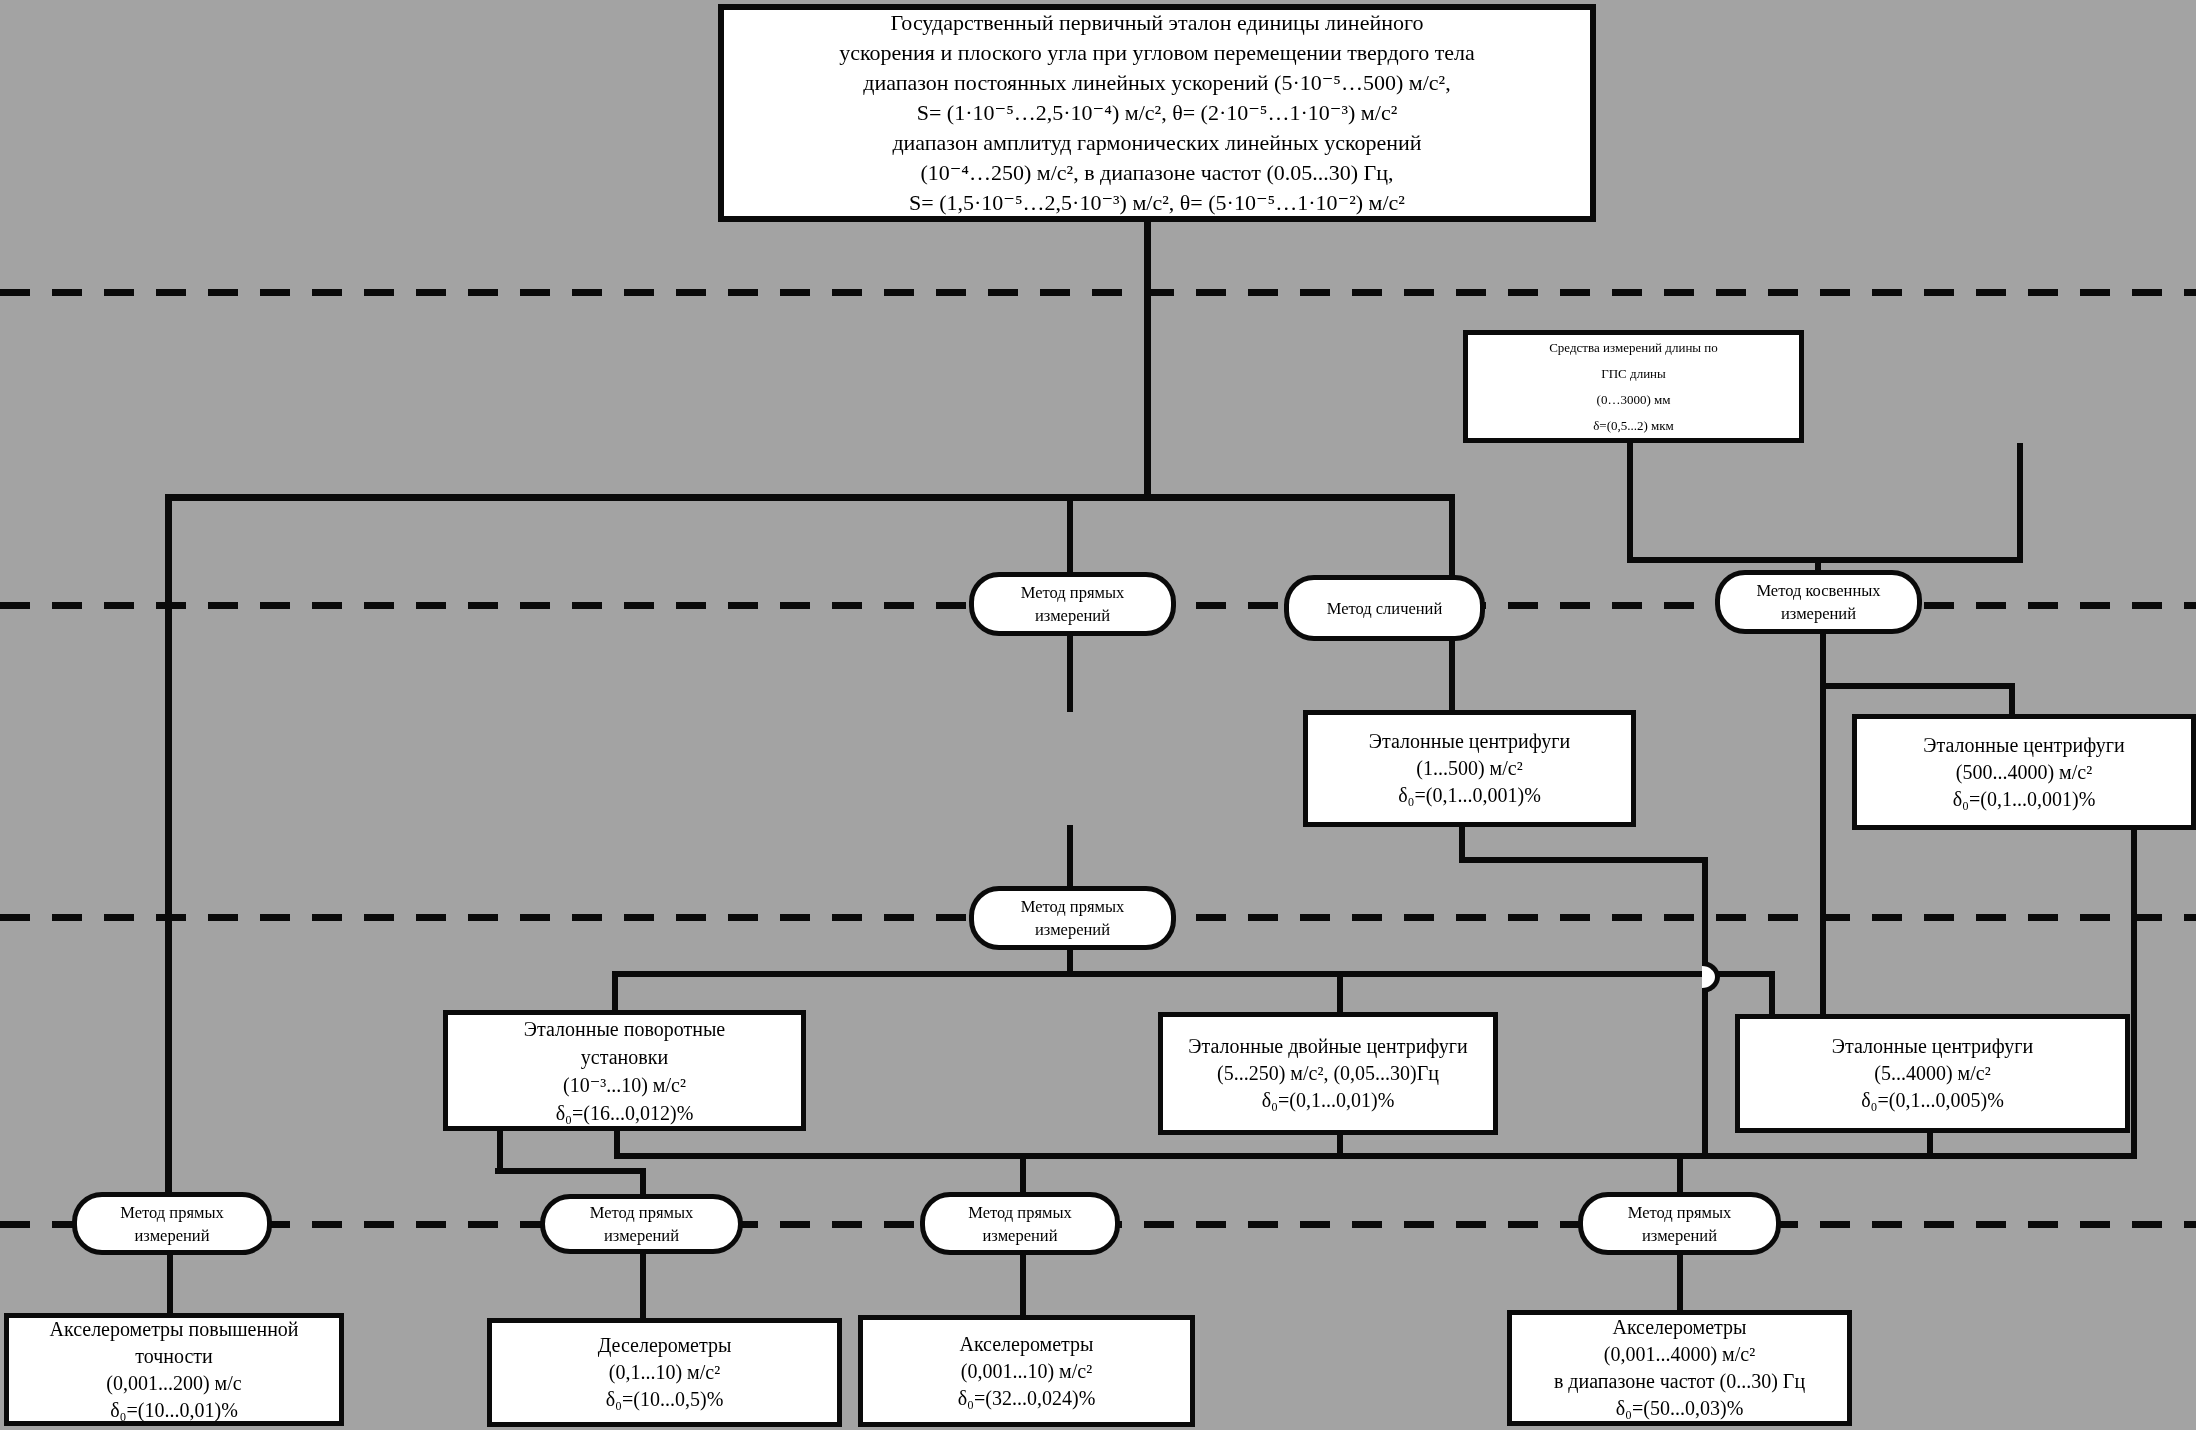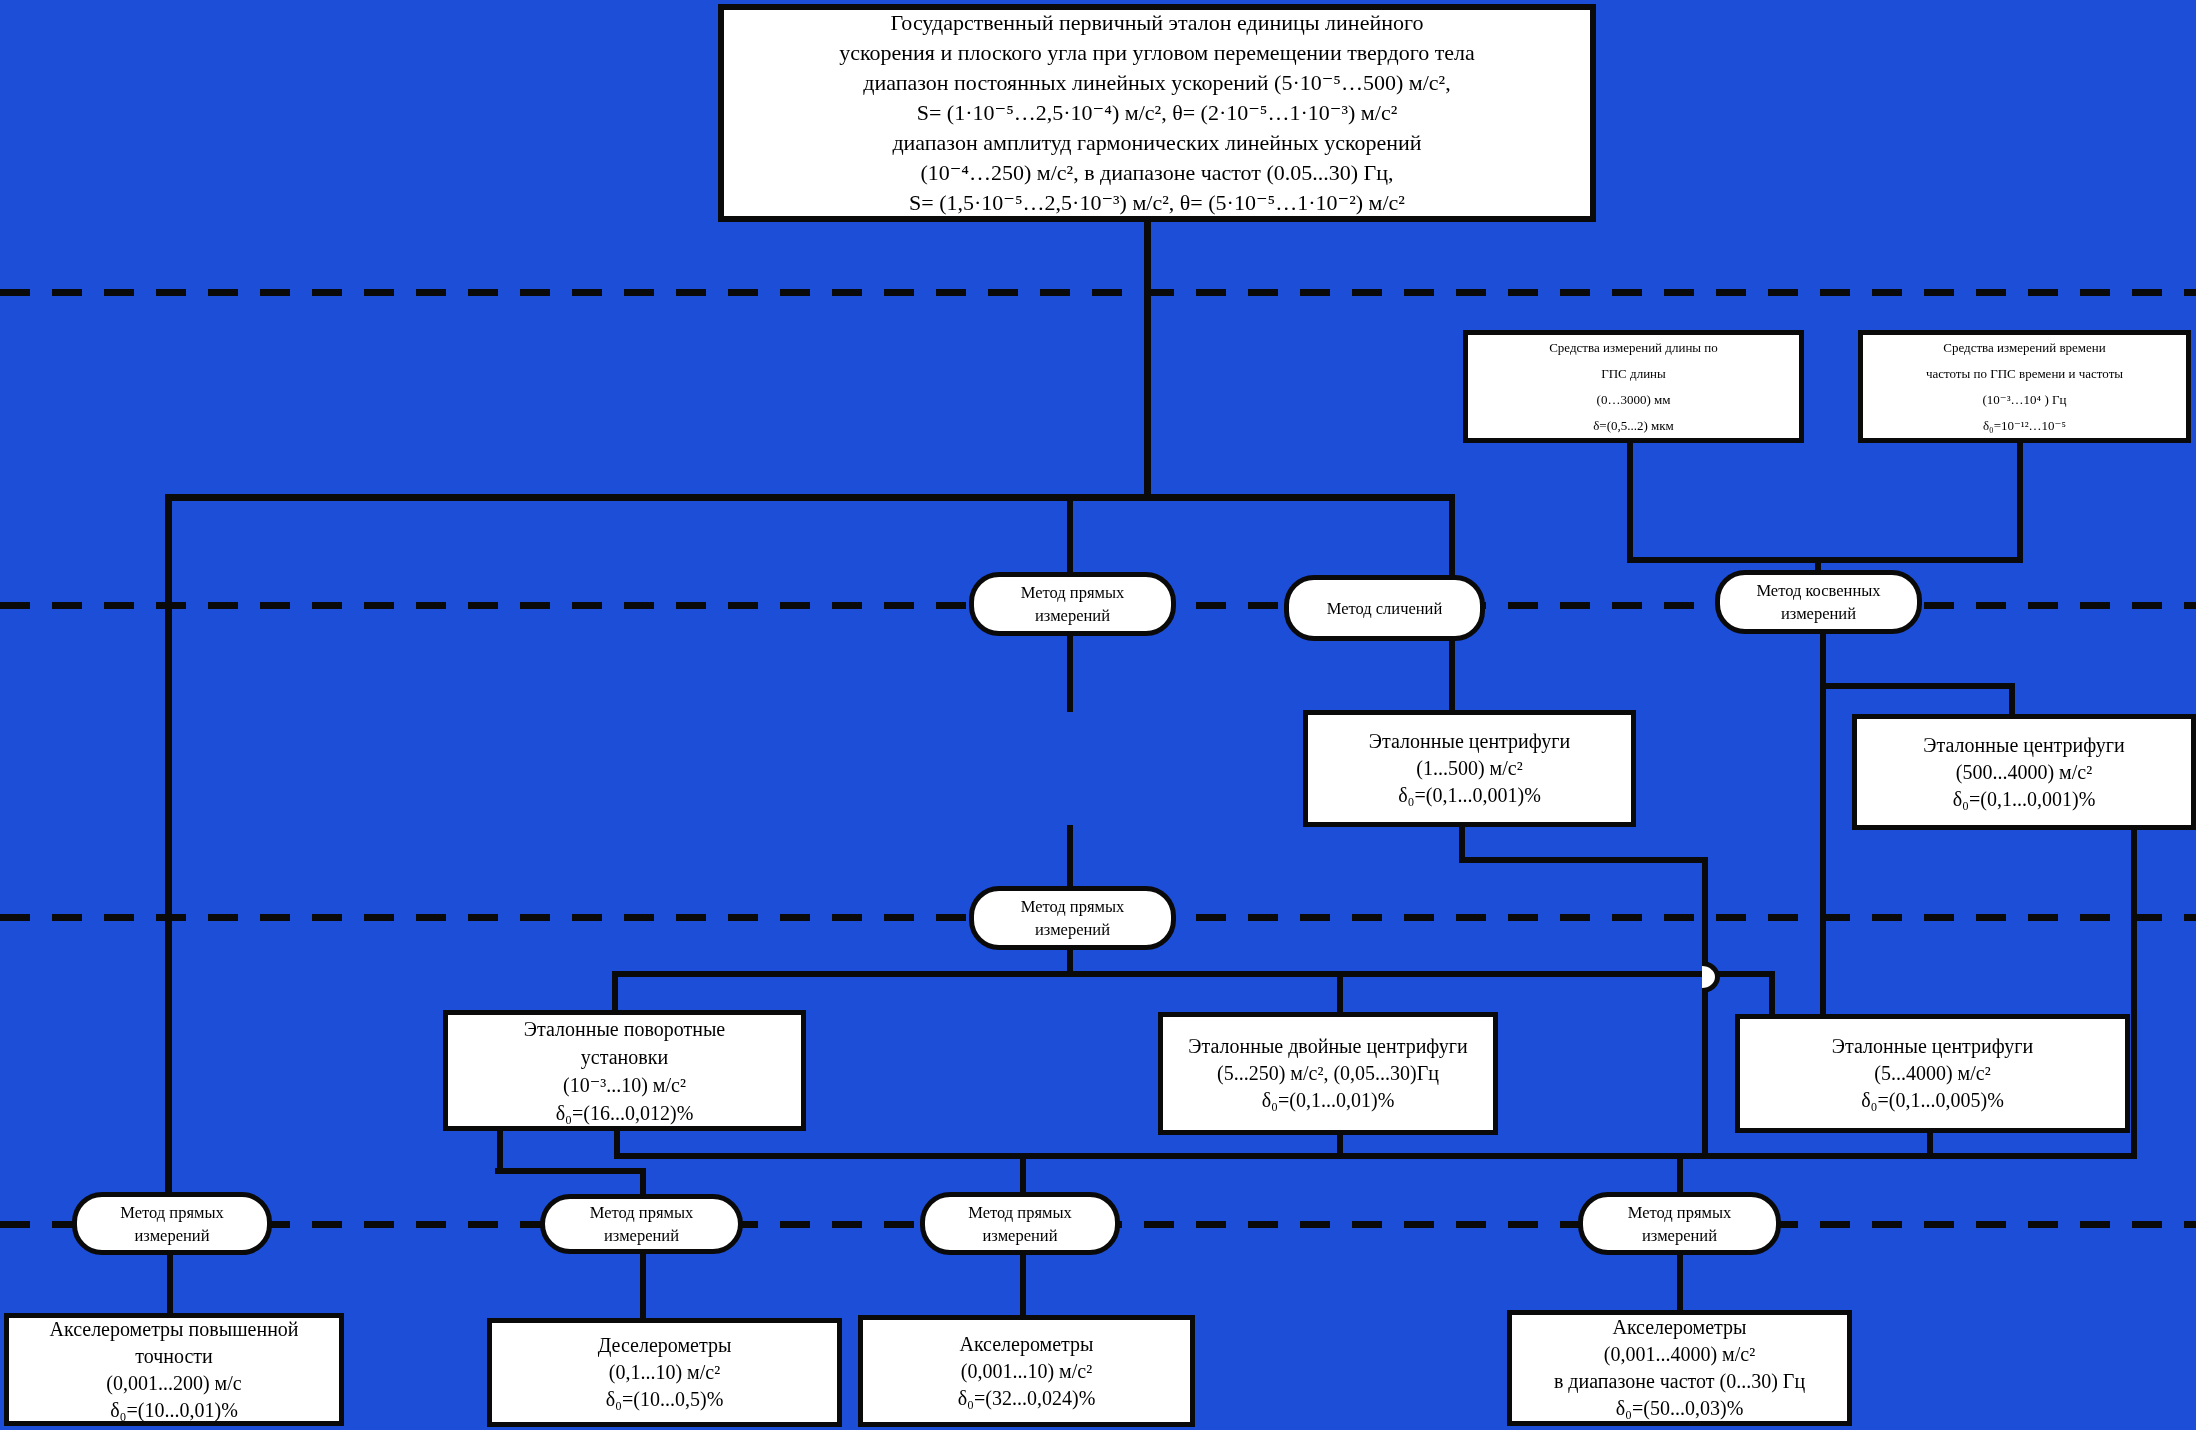--- a/index.html
+++ b/index.html
@@ -1,17 +1,17 @@
 <!DOCTYPE html>
 <html><head>
 <meta charset="utf-8">
 <style>
   html,body{margin:0;padding:0;background:#ffffff;}
   #stage{
-    position:relative;width:2196px;height:1430px;background:#1d4ed8;overflow:hidden;
+    position:relative;width:2196px;height:1430px;background:#a3a3a3;overflow:hidden;
     font-family:"Liberation Serif","DejaVu Serif",serif;color:#000;
   }
   .dash{
     position:absolute;left:0;width:2196px;height:7px;z-index:1;
     background:repeating-linear-gradient(90deg,#0a0a0a 0 30px,transparent 30px 52px);
   }
   .ln{position:absolute;background:#0a0a0a;z-index:2;}
   .bx,.ov{
     position:absolute;background:#fff;border:5px solid #0a0a0a;box-sizing:border-box;
     display:flex;align-items:center;justify-content:center;text-align:center;
@@ -84,24 +84,20 @@
 S= (1·10⁻⁵…2,5·10⁻⁴) м/с², θ= (2·10⁻⁵…1·10⁻³) м/с²
 диапазон амплитуд гармонических линейных ускорений
 (10⁻⁴…250) м/с², в диапазоне частот (0.05...30) Гц,
 S= (1,5·10⁻⁵…2,5·10⁻³) м/с², θ= (5·10⁻⁵…1·10⁻²) м/с²</div>
 
   <div class="bx si" style="left:1463px;top:330px;width:341px;height:113px">Средства измерений длины по
 ГПС длины
 (0…3000) мм
 δ=(0,5...2) мкм</div>
 
-  <div class="bx si" style="left:1858px;top:330px;width:333px;height:113px">Средства измерений времени
-частоты по ГПС времени и частоты
-(10⁻³…10⁴ ) Гц
-δ₀=10⁻¹²…10⁻⁵</div>
 
 
   <div class="bx" style="left:1303px;top:710px;width:333px;height:117px">Эталонные центрифуги
 (1...500) м/с²
 δ₀=(0,1...0,001)%</div>
 
   <div class="bx" style="left:1852px;top:714px;width:344px;height:116px">Эталонные центрифуги
 (500...4000) м/с²
 δ₀=(0,1...0,001)%</div>
 

